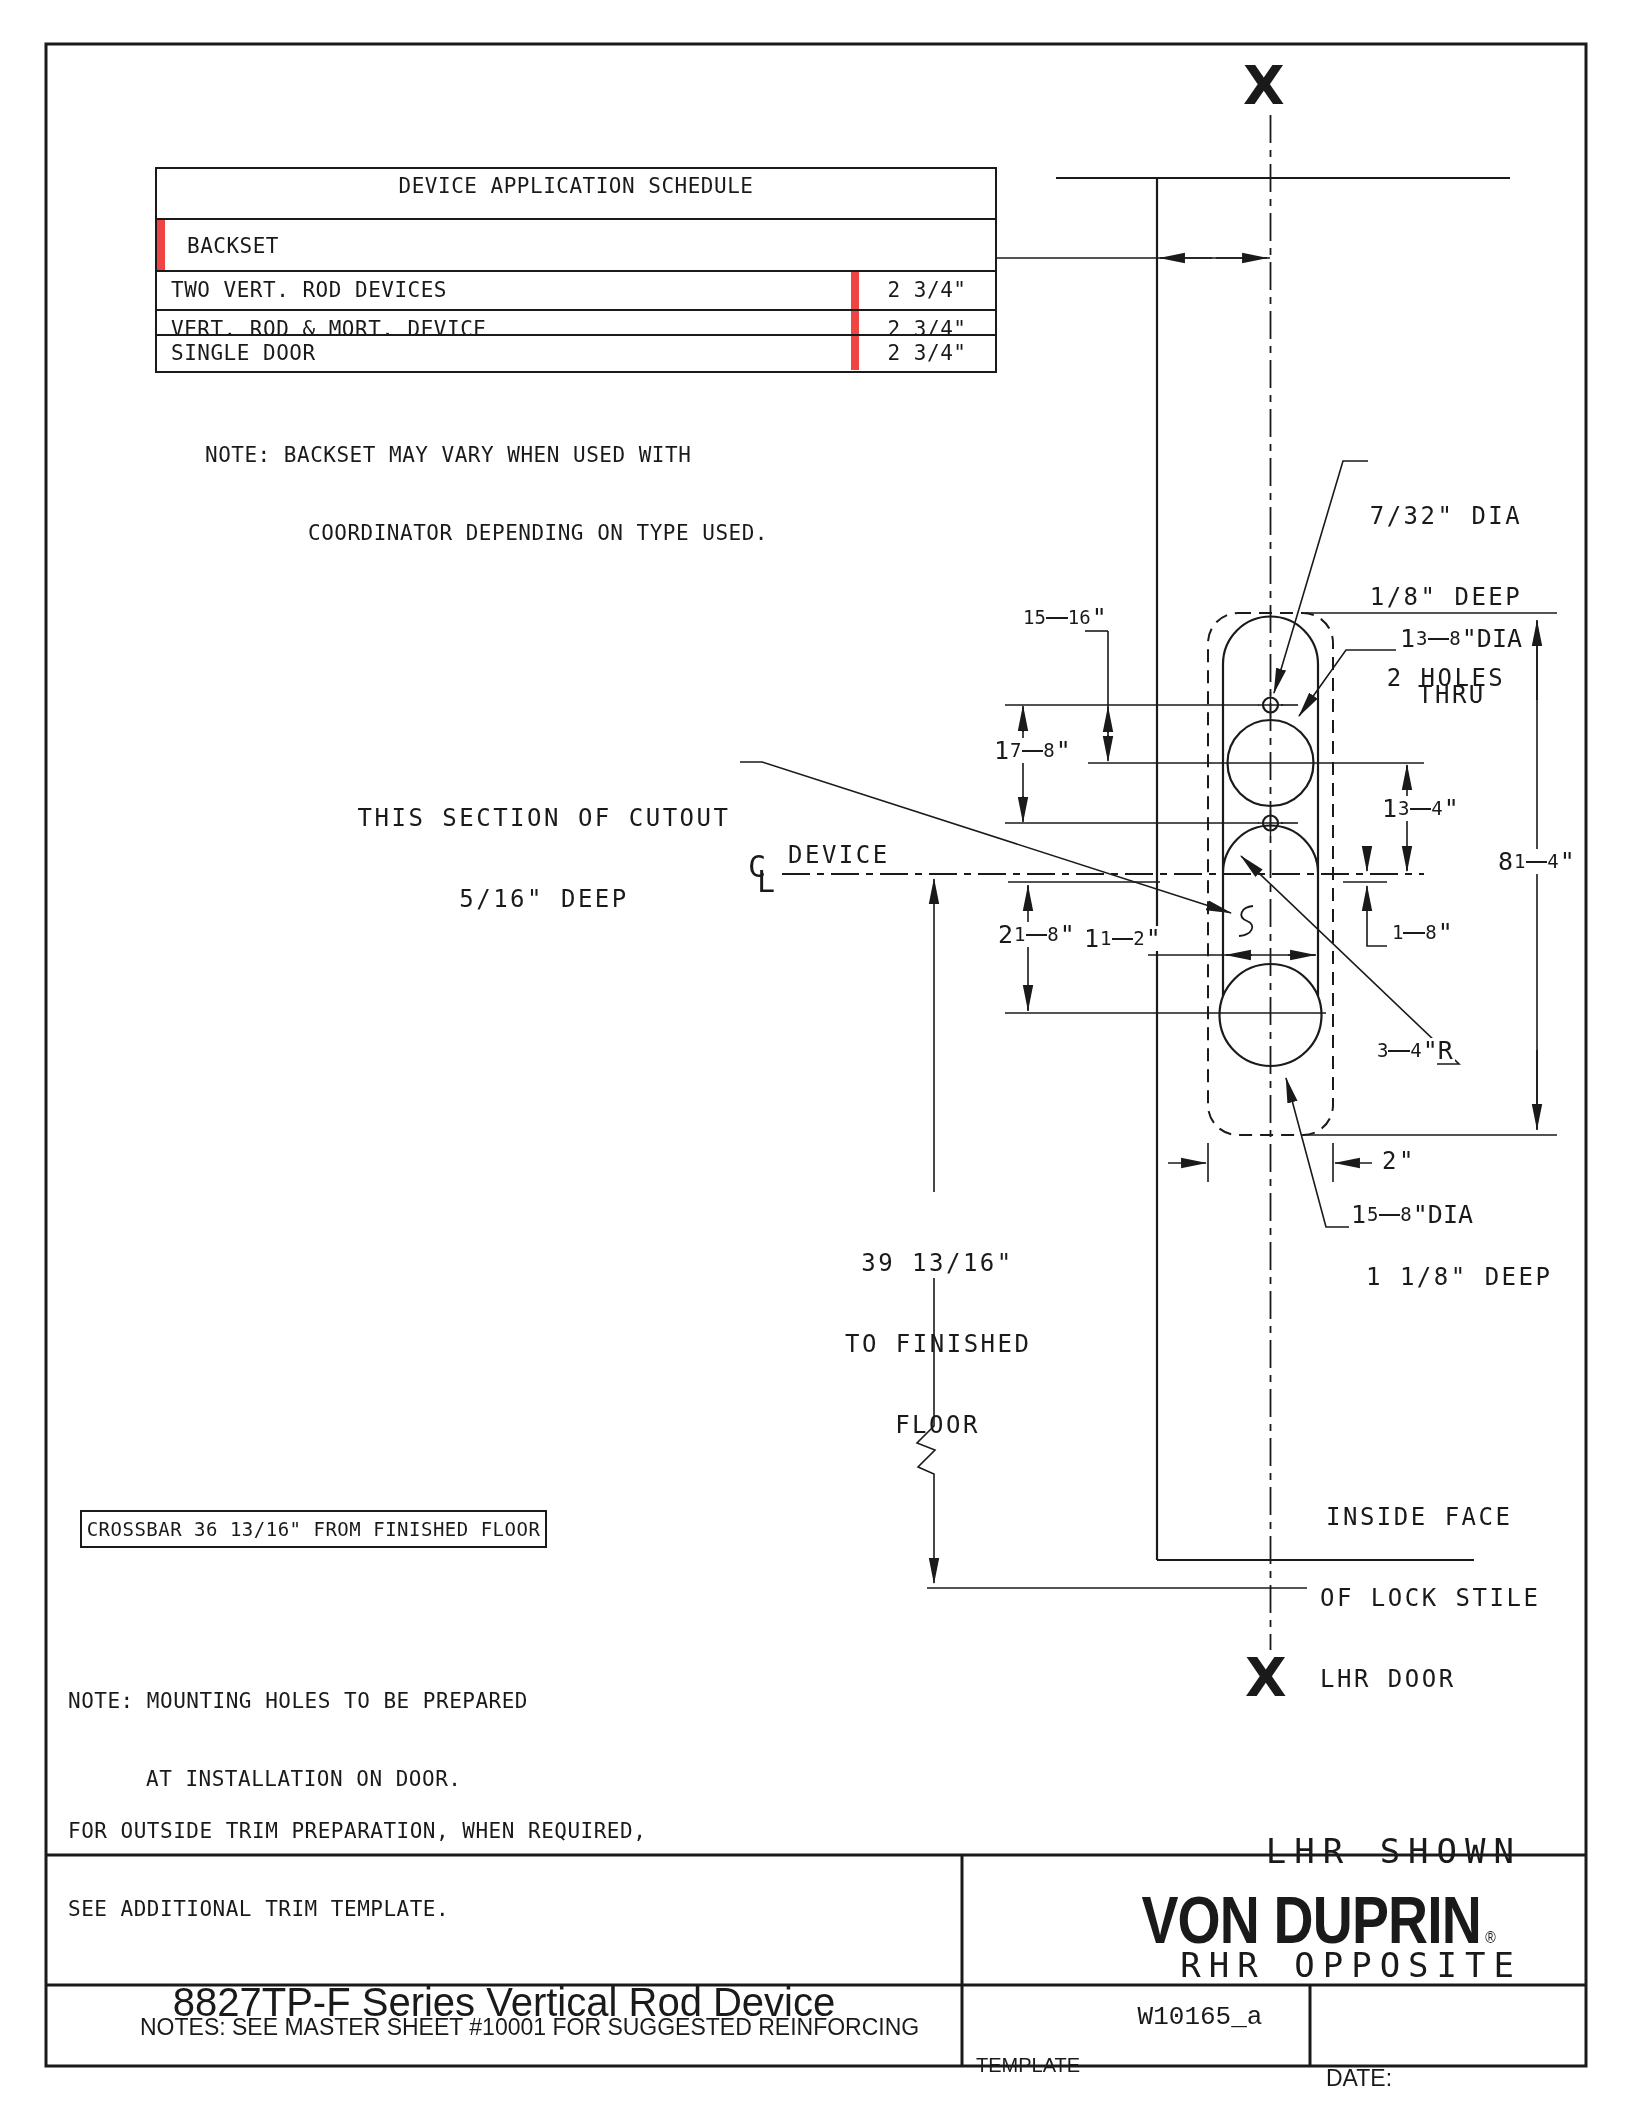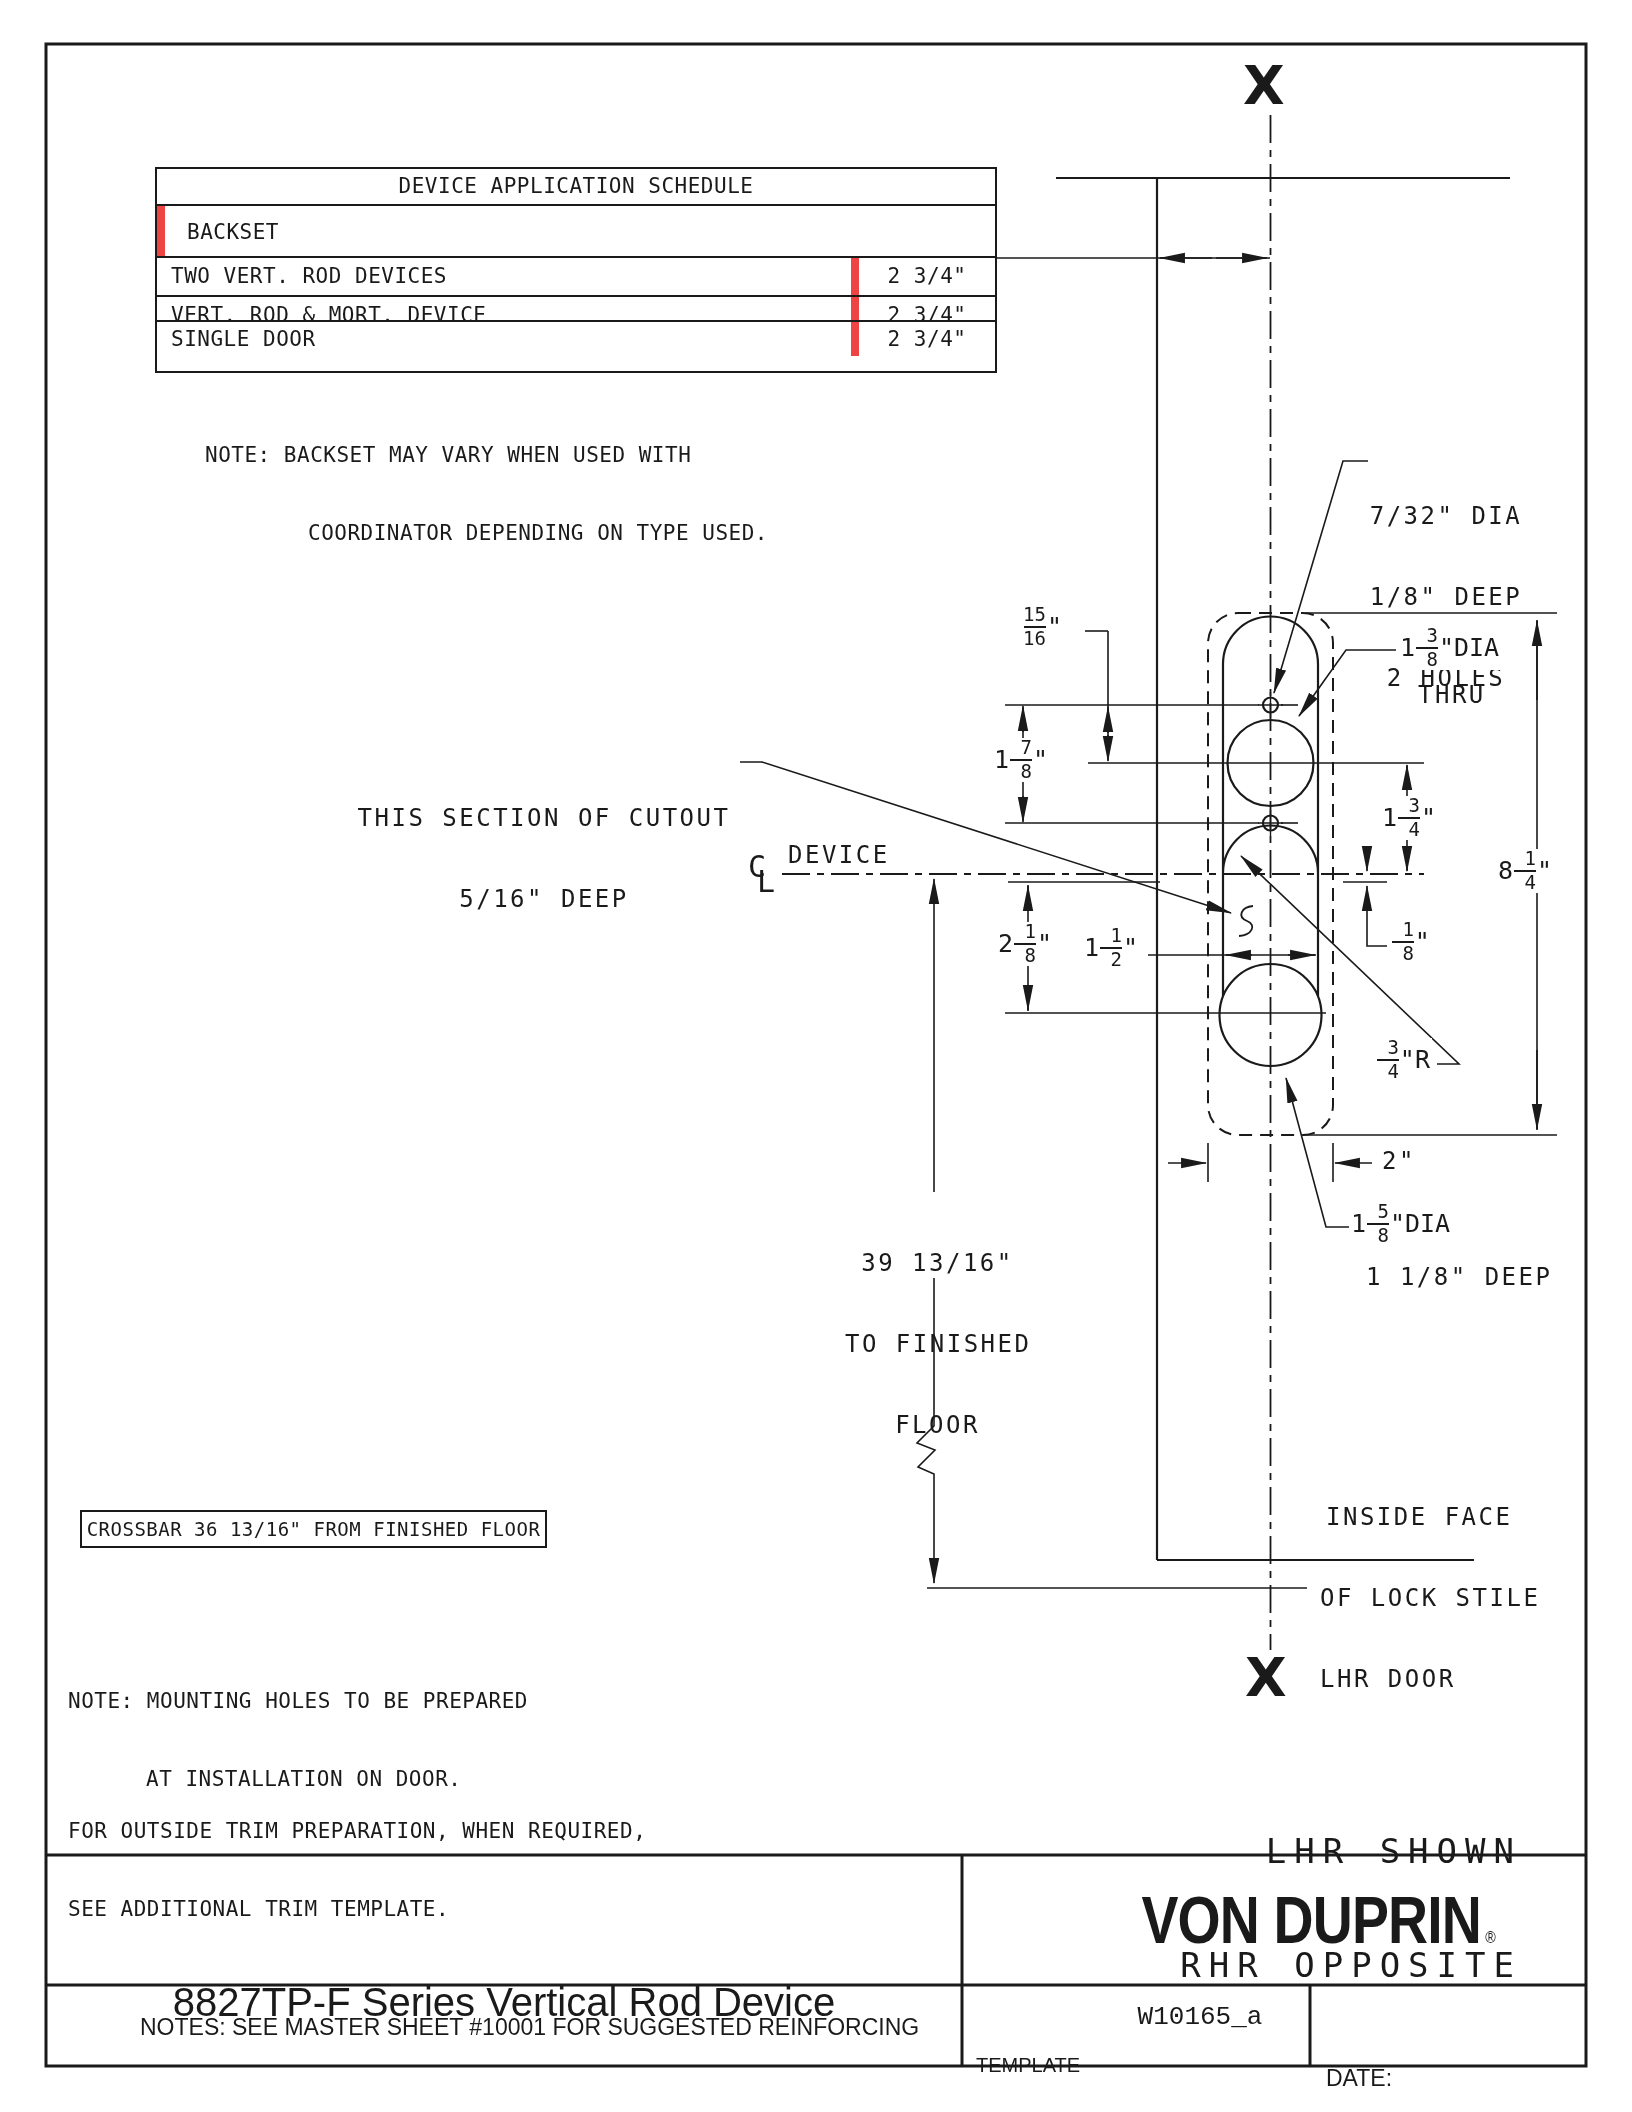--- a/index.html
+++ b/index.html
@@ -18,21 +18,21 @@
   #schedule{position:absolute;left:155px;top:167px;width:842px;height:206px;
             border:2.5px solid #1a1a1a;box-sizing:border-box;}
   .trow{display:flex;border-top:2px solid #1a1a1a;box-sizing:border-box;}
   .trow:first-child{border-top:none;}
   .tcell{box-sizing:border-box;overflow:hidden;}
   .c1{width:694px;padding-left:14px;}
   .c2{width:144px;border-left:8px solid #ef4444;text-align:center;}
   
   .dim{position:absolute;display:inline-flex;align-items:center;background:#fff;
        padding:0 2px;font-size:25px;line-height:1;}
-  .frac{display:inline-flex;flex-direction:column;align-items:flex-end;font-size:19px;
+  .frac{display:inline-flex;align-items:center;font-size:19px;
         line-height:1.05;margin:0 1px;}
   .fbar{width:1.15em;border-top:2px solid #1a1a1a;margin:1px 0;}
   
   .clsym{position:absolute;width:40px;height:50px;font-size:30px;}
   .clsym .c{position:absolute;left:0;top:0;}
   .clsym .l{position:absolute;left:9px;top:15px;}
   
   .tb-title{font-family:"Liberation Sans",sans-serif;font-size:40px;line-height:53px;}
   .tb-notes{font-family:"Liberation Sans",sans-serif;font-size:23px;}
   .brand{font-family:"Liberation Sans",sans-serif;font-weight:bold;font-size:66px;
@@ -151,21 +151,21 @@
       <path d="M1253,906 c-12,1 -16,11 -6,15 c10,4 5,14 -8,15" stroke-width="1.8"></path>
       <path d="M1437,1064 L1459,1064 L1241,856" marker-end="url(#ah)"></path>
       <path d="M1349,1227 L1326,1227 L1286,1078" marker-end="url(#ah)"></path>
     </g>
   </svg>
 
   <div class="abs xmark" style="left:1243px;top:54px;">X</div>
   <div class="abs xmark" style="left:1245px;top:1646px;">X</div>
 
   <div id="schedule" class="cad-sm">
-    <div class="trow" style="height:35px;line-height:35px;">
+    <div class="trow" style="height:49px;line-height:35px;">
       <div class="tcell center" style="width:100%;">DEVICE APPLICATION SCHEDULE</div>
     </div>
     <div class="trow" style="height:52px;line-height:52px;">
       <div class="tcell c2">BACKSET</div>
     </div>
     <div class="trow" style="height:39px;line-height:37px;">
       <div class="tcell c1">TWO VERT. ROD DEVICES</div>
       <div class="tcell c2">2 3/4"</div>
     </div>
     <div class="trow" style="height:25px;line-height:37px;">

